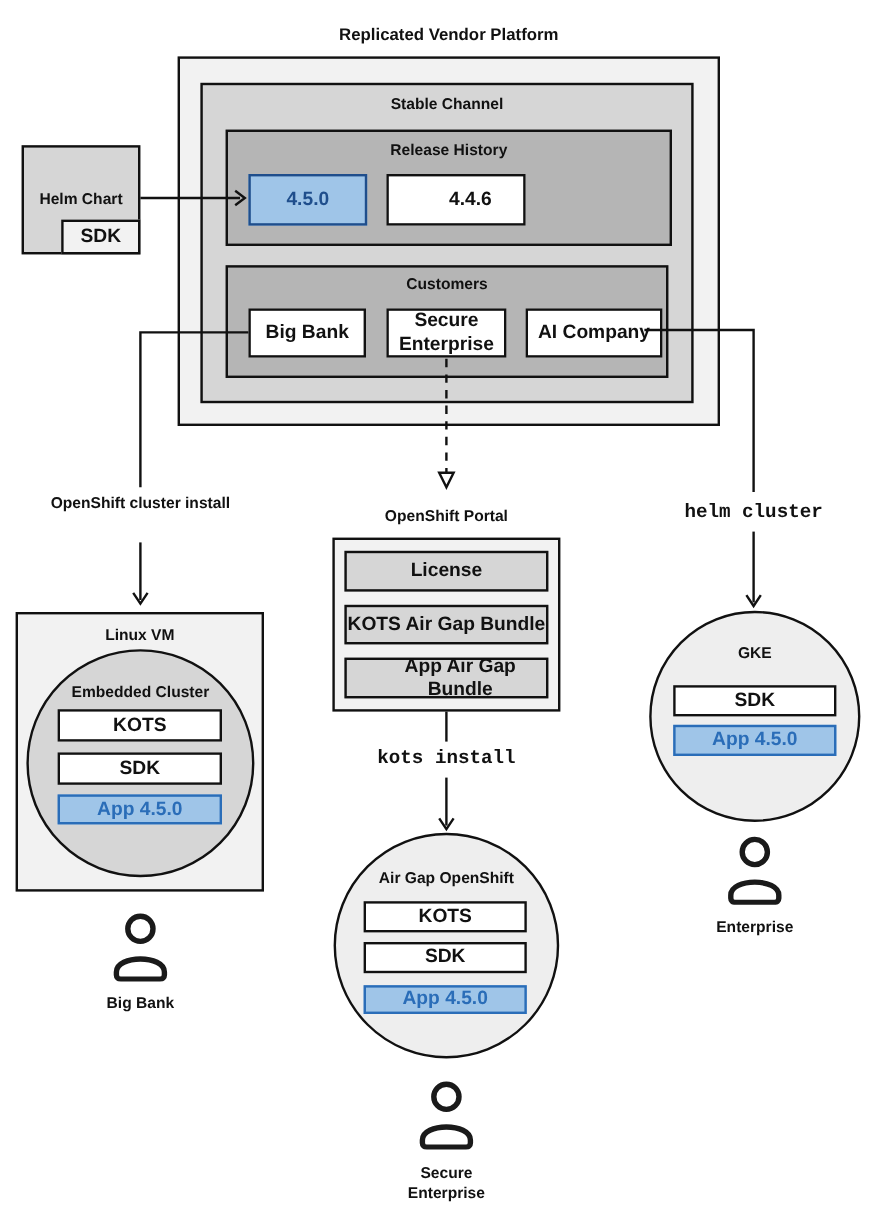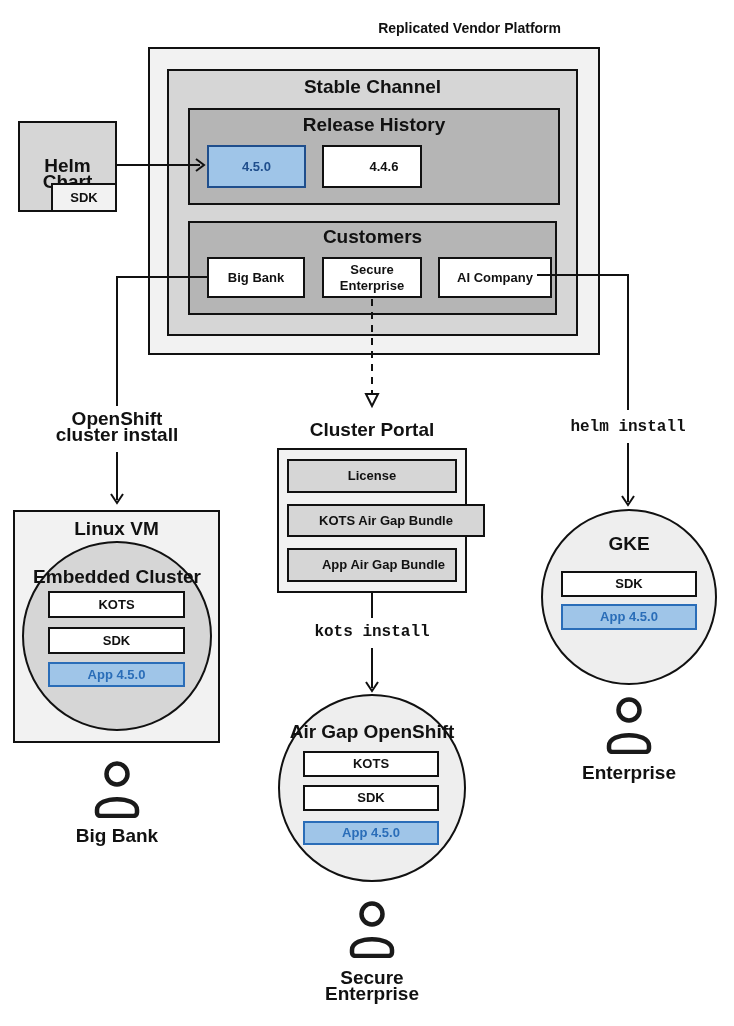--- a/index.html
+++ b/index.html
@@ -10,57 +10,57 @@
   }
   .abs { position:absolute; box-sizing:border-box; }
   .f  { border:2px solid #111; }
   .bg-light  { background:var(--box-light,#f2f2f2); }
   .bg-mid    { background:var(--box-mid,#d9d9d9); }
   .bg-dark   { background:var(--box-dark,#b3b3b3); }
   .bg-circ   { background:var(--circle-light,#eeeeee); }
   .circle { border-radius:50%; }
   .chip {
     display:flex; align-items:center; justify-content:center; text-align:center;
-    font-weight:700; font-size:13px; line-height:1.2; color:#111; background:#fff;
+    font-weight:700; font-size:16px; line-height:1.2; color:#111; background:#fff;
   }
   .chip.hl {
     background:var(--highlight-fill,#9fc5e8);
     border-color:var(--highlight-border,#2a6db8);
     color:var(--highlight-border,#2a6db8);
   }
   .chip.hl-dark {
     background:var(--highlight-fill,#9fc5e8);
     border-color:var(--release-highlight-border,#1f4e8c);
     color:var(--release-highlight-border,#1f4e8c);
   }
-  .t { font-weight:700; font-size:19px; text-align:center; line-height:16px; color:#111; }
+  .t { font-weight:700; font-size:13px; text-align:center; line-height:16px; color:#111; }
   .t-lg { font-size:14px; }
   .mono {
     font-family:"Liberation Mono","DejaVu Sans Mono",monospace;
     font-size:16px; font-weight:700; letter-spacing:0;
   }
   svg.overlay { pointer-events:none; }
   .person { display:block; }
 </style>
 </head>
 <body>
 
 <div class="canvas">
 
-  <div class="abs t t-lg" style="left:187px; top:20px; width:374px;text-align:right;">Replicated Vendor Platform</div>
+  <div class="abs t t-lg" style="left:187px; top:20px; width:374px;">Replicated Vendor Platform</div>
 
   <div class="abs f bg-light" style="left:148px; top:47px; width:452px; height:308px;"></div>
 
   <div class="abs f bg-mid" style="left:167px; top:69px; width:411px; height:267px;"></div>
   <div class="abs t" style="left:167px; top:79px; width:411px;">Stable Channel</div>
 
   <div class="abs f bg-dark" style="left:188px; top:108px; width:372px; height:97px;"></div>
   <div class="abs t" style="left:188px; top:117px; width:372px;">Release History</div>
   <div class="abs f chip hl-dark" style="left:207px; top:145px; width:99px; height:43px;">4.5.0</div>
-  <div class="abs f chip" style="left:322px; top:145px; width:100px; height:43px;padding-left:24px;">4.4.6</div>
+  <div class="abs f chip" style="left:322px; top:145px; width:116px; height:43px;padding-left:24px;">4.4.6</div>
 
   <div class="abs f bg-dark" style="left:188px; top:221px; width:369px; height:94px;"></div>
   <div class="abs t" style="left:188px; top:229px; width:369px;">Customers</div>
   <div class="abs f chip" style="left:207px; top:257px; width:98px; height:41px;">Big Bank</div>
   <div class="abs f chip" style="left:322px; top:257px; width:100px; height:41px; padding:0 12px;">Secure Enterprise</div>
   <div class="abs f chip" style="left:438px; top:257px; width:114px; height:41px;">AI Company</div>
 
   <div class="abs f bg-mid" style="left:18px; top:121px; width:99px; height:91px;"></div>
   <div class="abs t" style="left:18px; top:158px; width:99px;">Helm Chart</div>
   <div class="abs f chip bg-light" style="left:51px; top:183px; width:66px; height:29px; background:var(--box-light,#f2f2f2);">SDK</div>
@@ -74,41 +74,41 @@
   <div class="abs f chip" style="left:48px; top:591px; width:137px; height:27px;">KOTS</div>
   <div class="abs f chip" style="left:48px; top:627px; width:137px; height:27px;">SDK</div>
   <div class="abs f chip hl" style="left:48px; top:662px; width:137px; height:25px;">App 4.5.0</div>
 
   <svg class="abs person" style="left:89px; top:760px;" width="56" height="58" viewBox="0 0 56 58">
     <circle cx="28" cy="14" r="10.5" fill="none" stroke="#1a1a1a" stroke-width="4.5"></circle>
     <path d="M8 50 C8 35.5 48 35.5 48 50 L48 52.5 C48 54.6 46.4 56 44.3 56 L11.7 56 C9.6 56 8 54.6 8 52.5 Z" fill="none" stroke="#1a1a1a" stroke-width="4.5" stroke-linejoin="round"></path>
   </svg>
   <div class="abs t" style="left:37px; top:828px; width:160px;">Big Bank</div>
 
-  <div class="abs t" style="left:282px; top:422px; width:180px;">Cluster Portal</div>
+  <div class="abs t" style="left:282px; top:422px; width:180px;">OpenShift Portal</div>
   <div class="abs f bg-light" style="left:277px; top:448px; width:190px; height:145px;"></div>
   <div class="abs f chip bg-mid" style="left:287px; top:459px; width:170px; height:34px; background:var(--box-mid,#d6d6d6);">License</div>
-  <div class="abs f chip bg-mid" style="left:287px; top:504px; width:198px; height:33px; background:var(--box-mid,#d6d6d6);">KOTS Air Gap Bundle</div>
+  <div class="abs f chip bg-mid" style="left:287px; top:504px; width:170px; height:33px; background:var(--box-mid,#d6d6d6);">KOTS Air Gap Bundle</div>
   <div class="abs f chip bg-mid" style="left:287px; top:548px; width:170px; height:34px; background:var(--box-mid,#d6d6d6);padding-left:23px;">App Air Gap Bundle</div>
 
   <div class="abs t mono" style="left:282px; top:624px; width:180px; text-align:center;">kots install</div>
 
   <div class="abs f bg-circ circle" style="left:278px; top:694px; width:188px; height:188px;"></div>
   <div class="abs t" style="left:278px; top:724px; width:188px;">Air Gap OpenShift</div>
   <div class="abs f chip" style="left:303px; top:751px; width:136px; height:26px;">KOTS</div>
   <div class="abs f chip" style="left:303px; top:785px; width:136px; height:26px;">SDK</div>
   <div class="abs f chip hl" style="left:303px; top:821px; width:136px; height:24px;">App 4.5.0</div>
 
   <svg class="abs person" style="left:344px; top:900px;" width="56" height="58" viewBox="0 0 56 58">
     <circle cx="28" cy="14" r="10.5" fill="none" stroke="#1a1a1a" stroke-width="4.5"></circle>
     <path d="M8 50 C8 35.5 48 35.5 48 50 L48 52.5 C48 54.6 46.4 56 44.3 56 L11.7 56 C9.6 56 8 54.6 8 52.5 Z" fill="none" stroke="#1a1a1a" stroke-width="4.5" stroke-linejoin="round"></path>
   </svg>
   <div class="abs t" style="left:322px; top:970px; width:100px;">Secure Enterprise</div>
 
-  <div class="abs t mono" style="left:538px; top:419px; width:180px; text-align:center;">helm install</div>
+  <div class="abs t mono" style="left:538px; top:419px; width:180px; text-align:center;">helm cluster</div>
 
   <div class="abs f bg-circ circle" style="left:541px; top:509px; width:176px; height:176px;"></div>
   <div class="abs t" style="left:541px; top:536px; width:176px;">GKE</div>
   <div class="abs f chip" style="left:561px; top:571px; width:136px; height:26px;">SDK</div>
   <div class="abs f chip hl" style="left:561px; top:604px; width:136px; height:26px;">App 4.5.0</div>
 
   <svg class="abs person" style="left:601px; top:696px;" width="56" height="58" viewBox="0 0 56 58">
     <circle cx="28" cy="14" r="10.5" fill="none" stroke="#1a1a1a" stroke-width="4.5"></circle>
     <path d="M8 50 C8 35.5 48 35.5 48 50 L48 52.5 C48 54.6 46.4 56 44.3 56 L11.7 56 C9.6 56 8 54.6 8 52.5 Z" fill="none" stroke="#1a1a1a" stroke-width="4.5" stroke-linejoin="round"></path>
   </svg>

